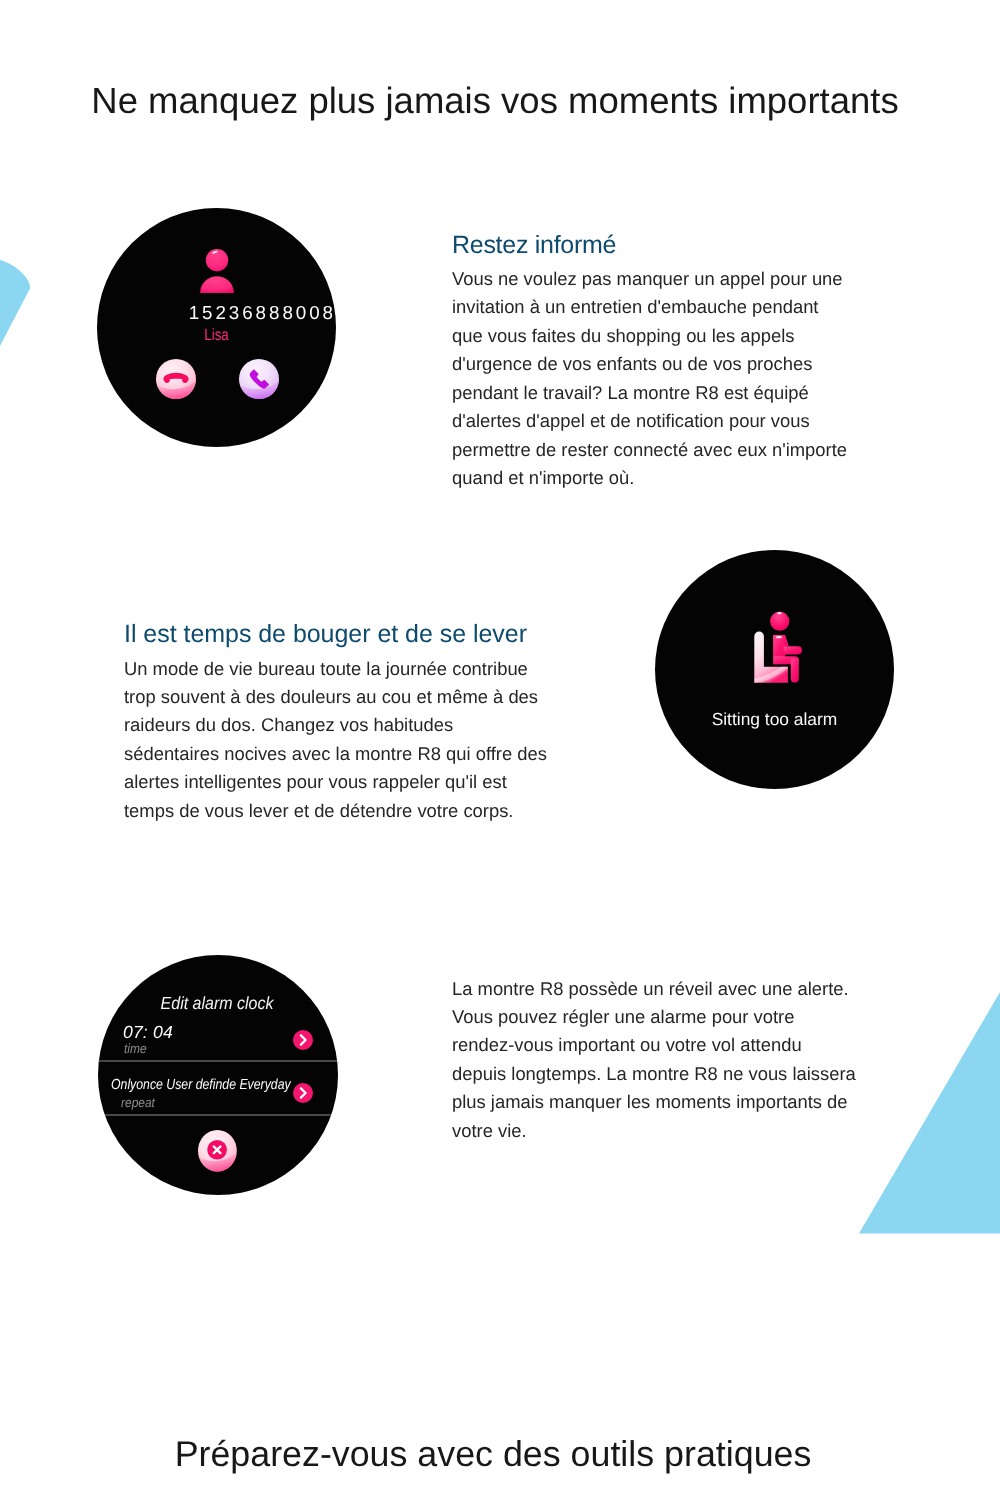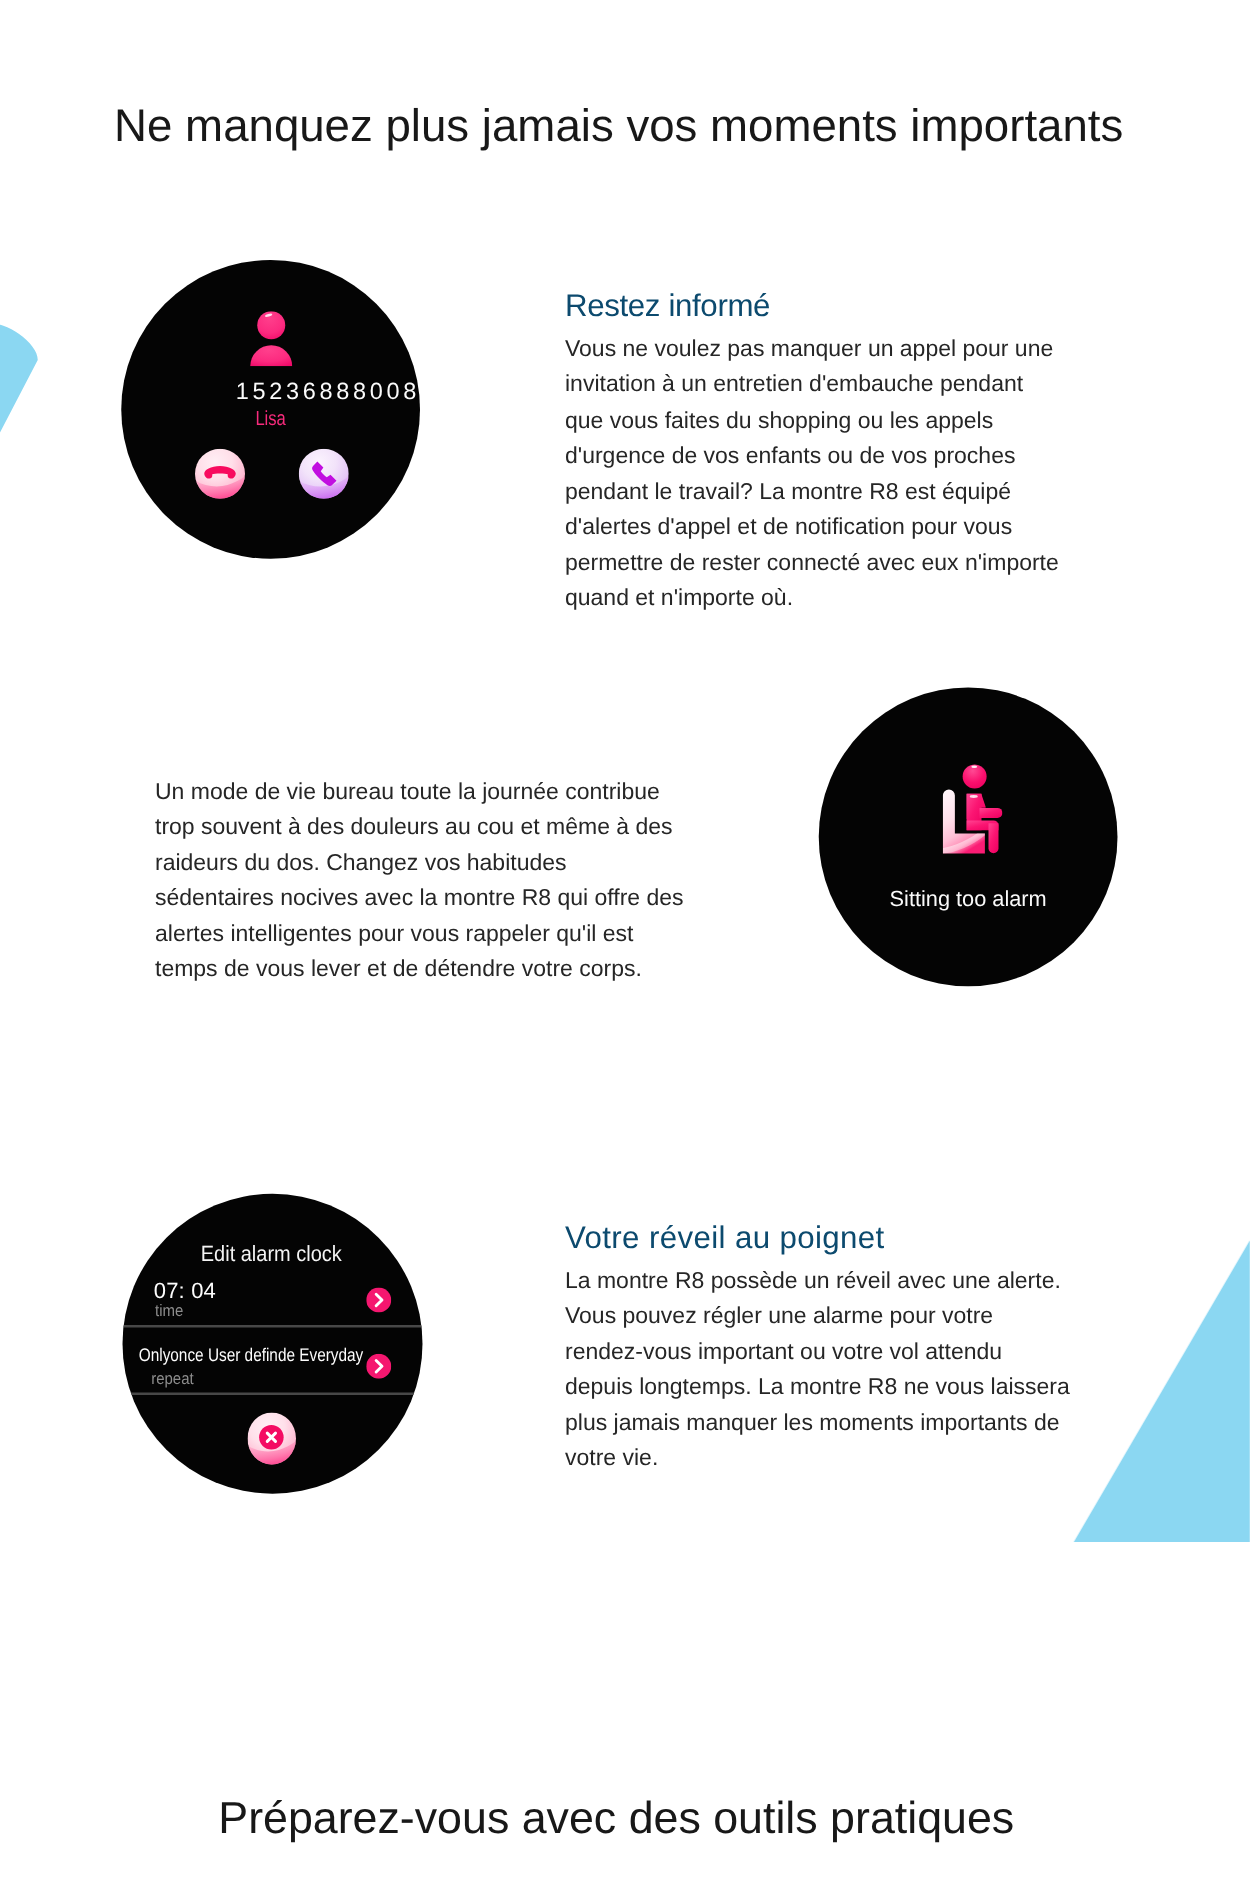--- a/index.html
+++ b/index.html
@@ -28,21 +28,21 @@
   .txt1 .blk-head{letter-spacing:-0.286px;}
   .txt2{left:124px;top:619px;}
   .txt2 .blk-head{letter-spacing:-0.039px;}
   .txt3{left:452px;top:974.5px;}
   .txt3 .blk-head{letter-spacing:0.301px;}
 
   
   .watch{position:absolute;border-radius:50%;background:#040404;overflow:hidden;}
   .w1{left:97px;top:208px;width:239px;height:239px;}
   .w2{left:655px;top:550px;width:239px;height:239px;}
-  .w3{left:98px;top:955px;width:240px;height:240px;}
+  .w3{left:98px;top:955px;width:240px;height:240px;font-style:italic;}
 
   
   .person{position:absolute;left:103px;top:41px;}
   .call-num{position:absolute;left:0;top:95px;width:100%;text-align:right;
             color:#fbfbfb;font-size:18.8px;letter-spacing:2.95px;font-weight:400;
             line-height:19px;text-indent:2.95px;}
   .call-name{position:absolute;left:0;top:118.5px;width:100%;text-align:center;
             color:#f72b7c;font-size:16.2px;font-weight:400;line-height:17px;
             transform:scaleX(0.82);transform-origin:center top;}
   .call-btn{position:absolute;width:40px;height:40px;}
@@ -92,25 +92,25 @@
 
   <h1 class="title">Ne manquez plus jamais vos moments importants</h1>
   <h2 class="footer-title">Préparez-vous avec des outils pratiques</h2>
 
   <div class="txt txt1">
     <p class="blk-head">Restez informé</p>
     <p class="blk-body">Vous ne voulez pas manquer un appel pour une<br>invitation à un entretien d'embauche pendant<br>que vous faites du shopping ou les appels<br>d'urgence de vos enfants ou de vos proches<br>pendant le travail? La montre R8 est équipé<br>d'alertes d'appel et de notification pour vous<br>permettre de rester connecté avec eux n'importe<br>quand et n'importe où.</p>
   </div>
 
   <div class="txt txt2">
+    <p class="blk-head">Il est temps de bouger et de se lever</p>
     <p class="blk-body">Un mode de vie bureau toute la journée contribue<br>trop souvent à des douleurs au cou et même à des<br>raideurs du dos. Changez vos habitudes<br>sédentaires nocives avec la montre R8 qui offre des<br>alertes intelligentes pour vous rappeler qu'il est<br>temps de vous lever et de détendre votre corps.</p>
   </div>
 
   <div class="txt txt3">
-    <p class="blk-head">Votre réveil au poignet</p>
     <p class="blk-body">La montre R8 possède un réveil avec une alerte.<br>Vous pouvez régler une alarme pour votre<br>rendez-vous important ou votre vol attendu<br>depuis longtemps. La montre R8 ne vous laissera<br>plus jamais manquer les moments importants de<br>votre vie.</p>
   </div>
 
   <div class="watch w1">
     <div class="person">
       <svg width="34" height="44" viewBox="0 0 34 44">
         <defs>
           <radialGradient id="gP" cx="44%" cy="24%" r="86%">
             <stop offset="0%" stop-color="#ff3f8c"></stop>
               <stop offset="62%" stop-color="#fc2a7f"></stop>

